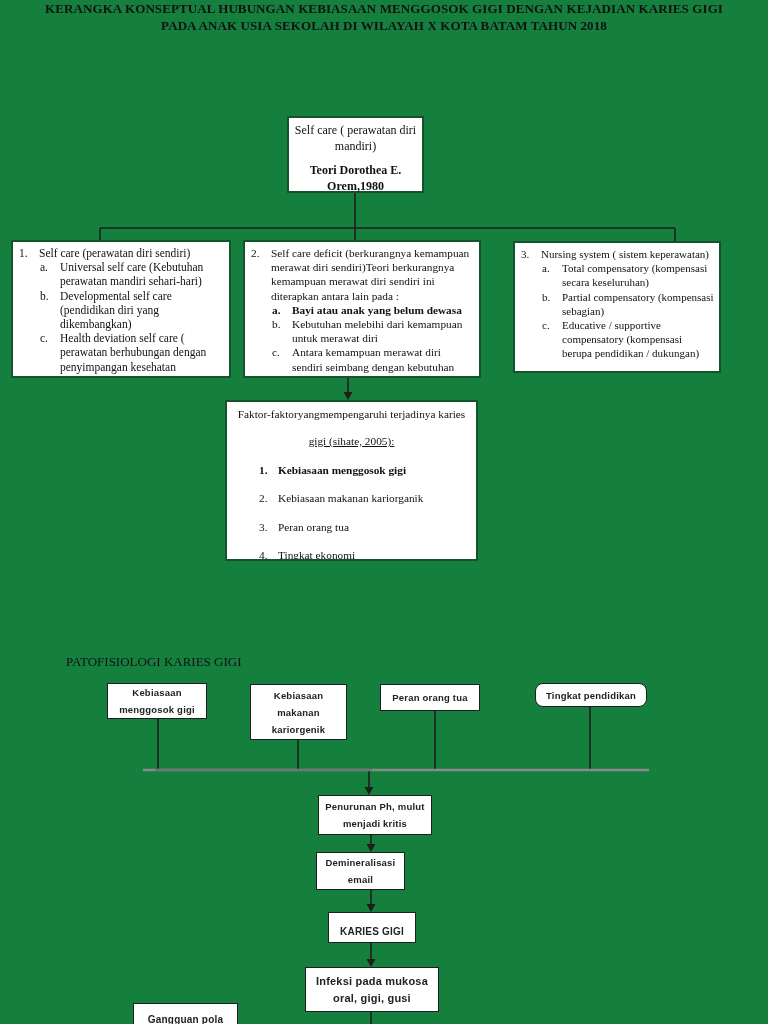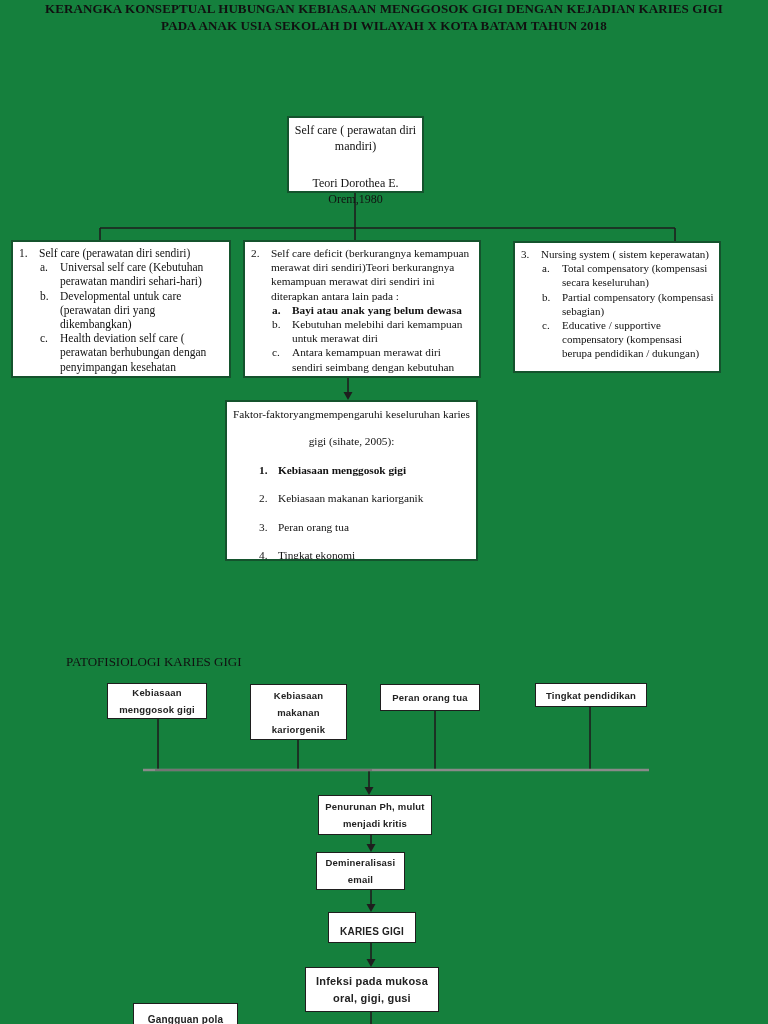--- a/index.html
+++ b/index.html
@@ -15,52 +15,52 @@
     left:0; top:60; width:768px; text-align:center;
     font-weight:bold; font-size:13px; line-height:17px; letter-spacing:.1px;
   }
 
   .box { border:2px solid #14532d; background:#fff; z-index:1; }
   .thinbox { border:1.6px solid #1e1e1e; background:#fff; z-index:1; }
 
   
   #theory-box { left:287px; top:116px; width:137px; height:77px;
     text-align:center; font-size:12px; line-height:15.5px; padding-top:5px; }
-  #theory-box .second { margin-top:22px; }
+  #theory-box .second { margin-top:9px;font-weight:bold; }
 
   
   .orem-box { font-size:11.5px; line-height:14.2px; padding:4px 5px 0 6px; overflow:hidden; }
   #self-care-box   { left:11px;  top:240px; width:220px; height:138px; }
   #deficit-box     { left:243px; top:240px; width:238px; height:138px; font-size:11.3px; }
   #nursing-box     { left:513px; top:241px; width:208px; height:132px; font-size:11px; }
   .row { display:flex; }
   .row .marker { flex:0 0 20px; }
   .row.sub { padding-left:21px; }
   .row.sub .marker { flex:0 0 20px; }
   .bold { font-weight:bold; }
 
   
   #factors-box { left:225px; top:400px; width:253px; height:161px;
     font-size:11.3px; line-height:14px; padding:5px 6px; overflow:hidden; }
   #factors-box .hdr { text-align:center; }
-  #factors-box .hdr2 { margin-top:13px; }
+  #factors-box .hdr2 { margin-top:13px;text-decoration:underline; }
   #factors-box .f-item { display:flex; padding-left:26px; margin-top:14.5px; }
   #factors-box .f-item .marker { flex:0 0 19px; }
 
   
   #patho-heading { left:66px; top:654px; font-weight:normal; font-size:13px; }
   .sans { font-family:"Liberation Sans","DejaVu Sans",sans-serif; font-weight:bold; color:#222; }
   .cause, .flow {
     display:flex; flex-direction:column; justify-content:center; align-items:center;
     text-align:center; font-size:9.5px; line-height:17px; letter-spacing:.2px; padding:1px 2px;
   }
   #cause-1 { left:107px; top:683px; width:100px; height:36px; }
   #cause-2 { left:250px; top:684px; width:97px;  height:56px; }
   #cause-3 { left:380px; top:684px; width:100px; height:27px; }
-  #cause-4 { left:535px; top:683px; width:112px; height:24px; }
+  #cause-4 { left:535px; top:683px; width:112px; height:24px;border-radius:8px; }
   #flow-1  { left:318px; top:795px; width:114px; height:40px; }
   #flow-2  { left:316px; top:852px; width:89px;  height:38px; }
   #flow-3  { left:328px; top:912px; width:88px;  height:31px; font-size:10px; justify-content:flex-start; padding-top:10px; }
   #flow-4  { left:305px; top:967px; width:134px; height:45px; font-size:11px; }
   #side-box { left:133px; top:1003px; width:105px; height:34px; font-size:10px; justify-content:flex-start; padding-top:7px; }
 </style>
 </head>
 <body>
 
 <div class="page">
@@ -114,21 +114,21 @@
     <div class="row">
       <span class="marker">1.</span>
       <span>Self care (perawatan diri sendiri)</span>
     </div>
     <div class="row sub">
       <span class="marker">a.</span>
       <span>Universal self care (Kebutuhan perawatan mandiri sehari-hari)</span>
     </div>
     <div class="row sub">
       <span class="marker">b.</span>
-      <span>Developmental untuk care (perawatan diri yang dikembangkan)</span>
+      <span>Developmental self care (pendidikan diri yang dikembangkan)</span>
     </div>
     <div class="row sub">
       <span class="marker">c.</span>
       <span>Health deviation self care ( perawatan berhubungan dengan penyimpangan kesehatan</span>
     </div>
   </div>
 
   <div class="abs box orem-box" id="deficit-box">
     <div class="row">
       <span class="marker">2.</span>
@@ -162,21 +162,21 @@
       <span class="marker">b.</span>
       <span>Partial compensatory (kompensasi sebagian)</span>
     </div>
     <div class="row sub">
       <span class="marker">c.</span>
       <span>Educative / supportive compensatory (kompensasi berupa pendidikan /  dukungan)</span>
     </div>
   </div>
 
   <div class="abs box" id="factors-box">
-    <div class="hdr">Faktor-faktoryangmempengaruhi keseluruhan karies</div>
+    <div class="hdr">Faktor-faktoryangmempengaruhi terjadinya karies</div>
     <div class="hdr hdr2">gigi (sihate, 2005):</div>
     <div class="f-item bold">
       <span class="marker">1.</span>
       <span>Kebiasaan menggosok gigi</span>
     </div>
     <div class="f-item">
       <span class="marker">2.</span>
       <span>Kebiasaan makanan kariorganik</span>
     </div>
     <div class="f-item">

